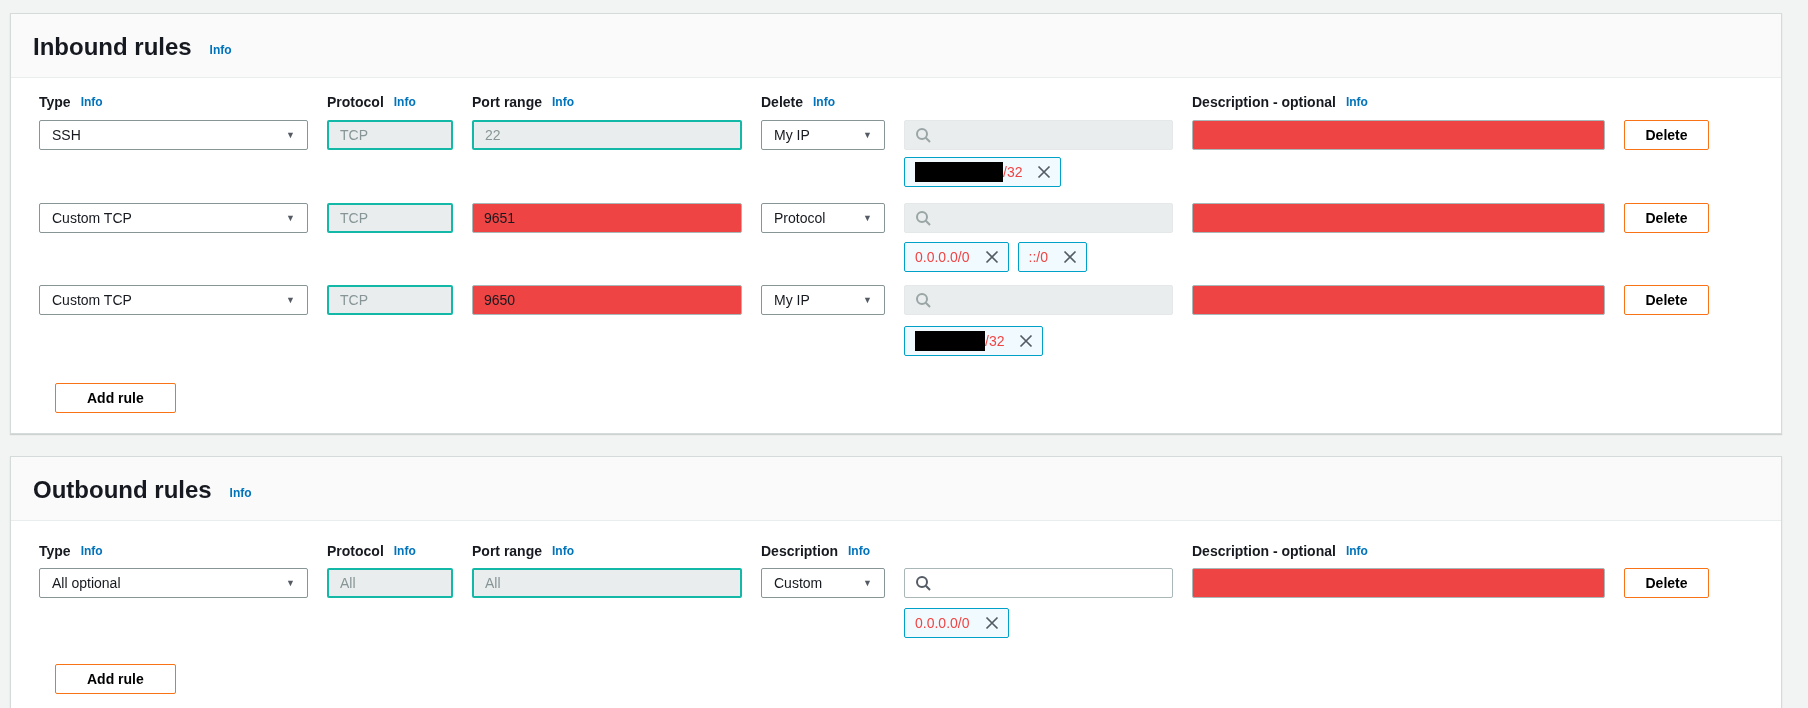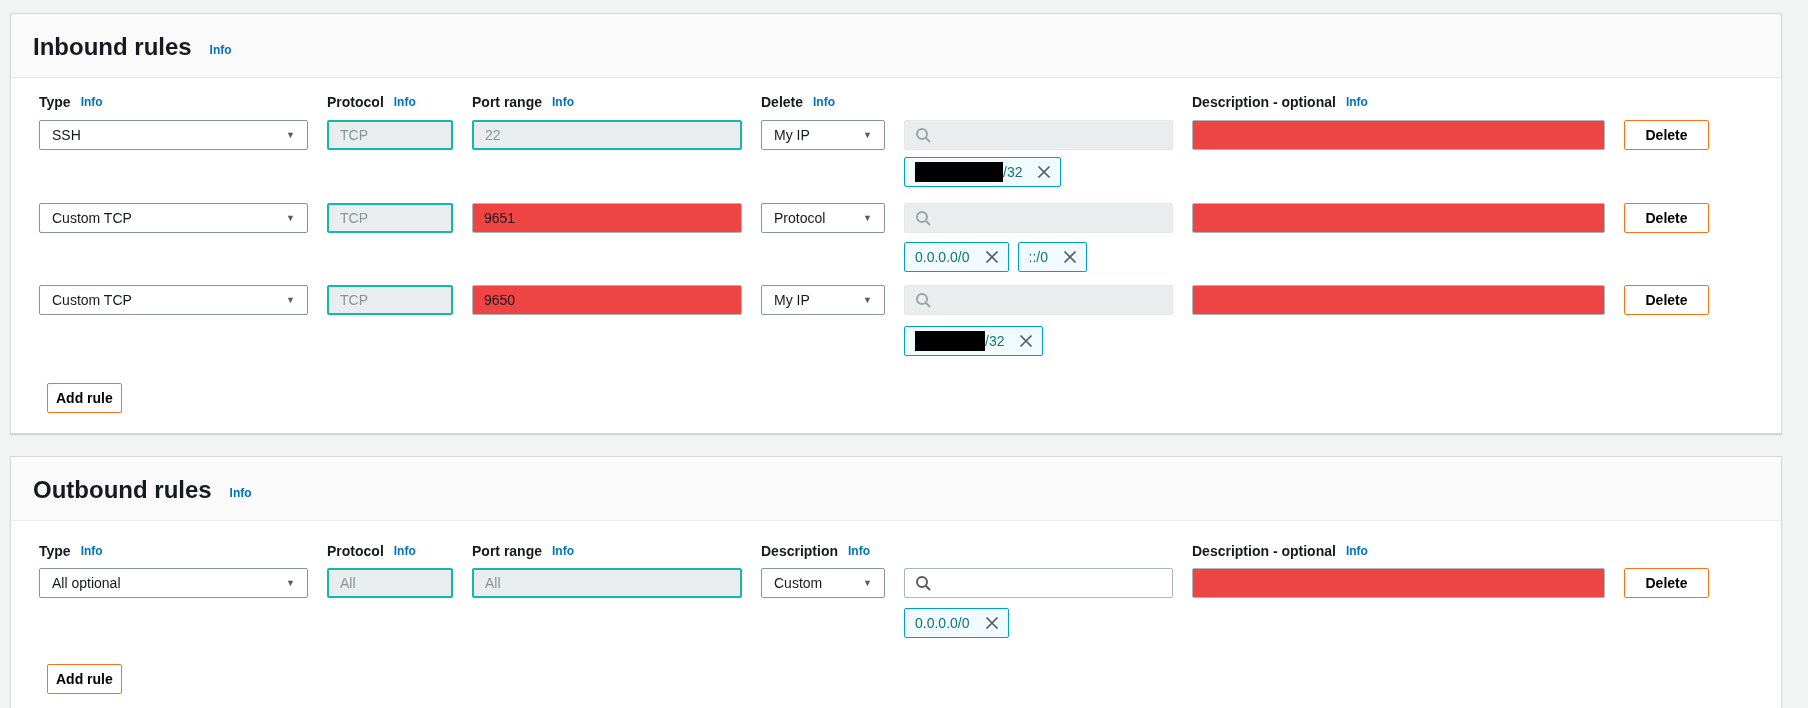--- a/index.html
+++ b/index.html
@@ -110,41 +110,41 @@
   .token-row { margin-top: 7px; }
   .token-cell { grid-column: 5; display: flex; gap: 9px; align-self: start; }
   .token {
     display: inline-flex;
     align-items: center;
     height: 30px;
     background: #f1faff;
     border: 1px solid #00a1c9;
     border-radius: 2px;
     padding: 0 9px 0 10px;
-    color: #0f766e;
+    color: #ef4444;
     white-space: nowrap;
   }
   .token .dismiss { margin-left: 15px; color: #545b64; display: inline-flex; cursor: pointer; }
   .redacted-block { display: inline-block; height: 20px; background: #000; }
   .redacted-block.w88 { width: 88px; }
   .redacted-block.w70 { width: 70px; }
 
   .btn {
     display: inline-flex;
     align-items: center;
     justify-content: center;
     background: #fff;
     border: 1px solid #f97316;
     color: #000000;
     font-weight: 700;
     cursor: pointer;
     font-family: Liberation Sans, sans-serif;
   }
   .delete-btn { width: 85px; grid-column: 7; }
-  .add-rule-btn { padding: 0 8px; margin-top: 27px; margin-left: 8px; }
+  .add-rule-btn { padding: 0 31px; margin-top: 27px; margin-left: 16px; }
   .outbound-body .add-rule-btn { margin-top: 26px; }
 
   .mt10 { margin-top: 10px; }
   .mt16 { margin-top: 16px; }
   .mt13 { margin-top: 13px; }
   .mt9  { margin-top: 9px; }
   .mt11 { margin-top: 11px; }
 
   .col1 { grid-column: 1; } .col2 { grid-column: 2; } .col3 { grid-column: 3; }
   .col4 { grid-column: 4; } .col5 { grid-column: 5; } .col6 { grid-column: 6; }

